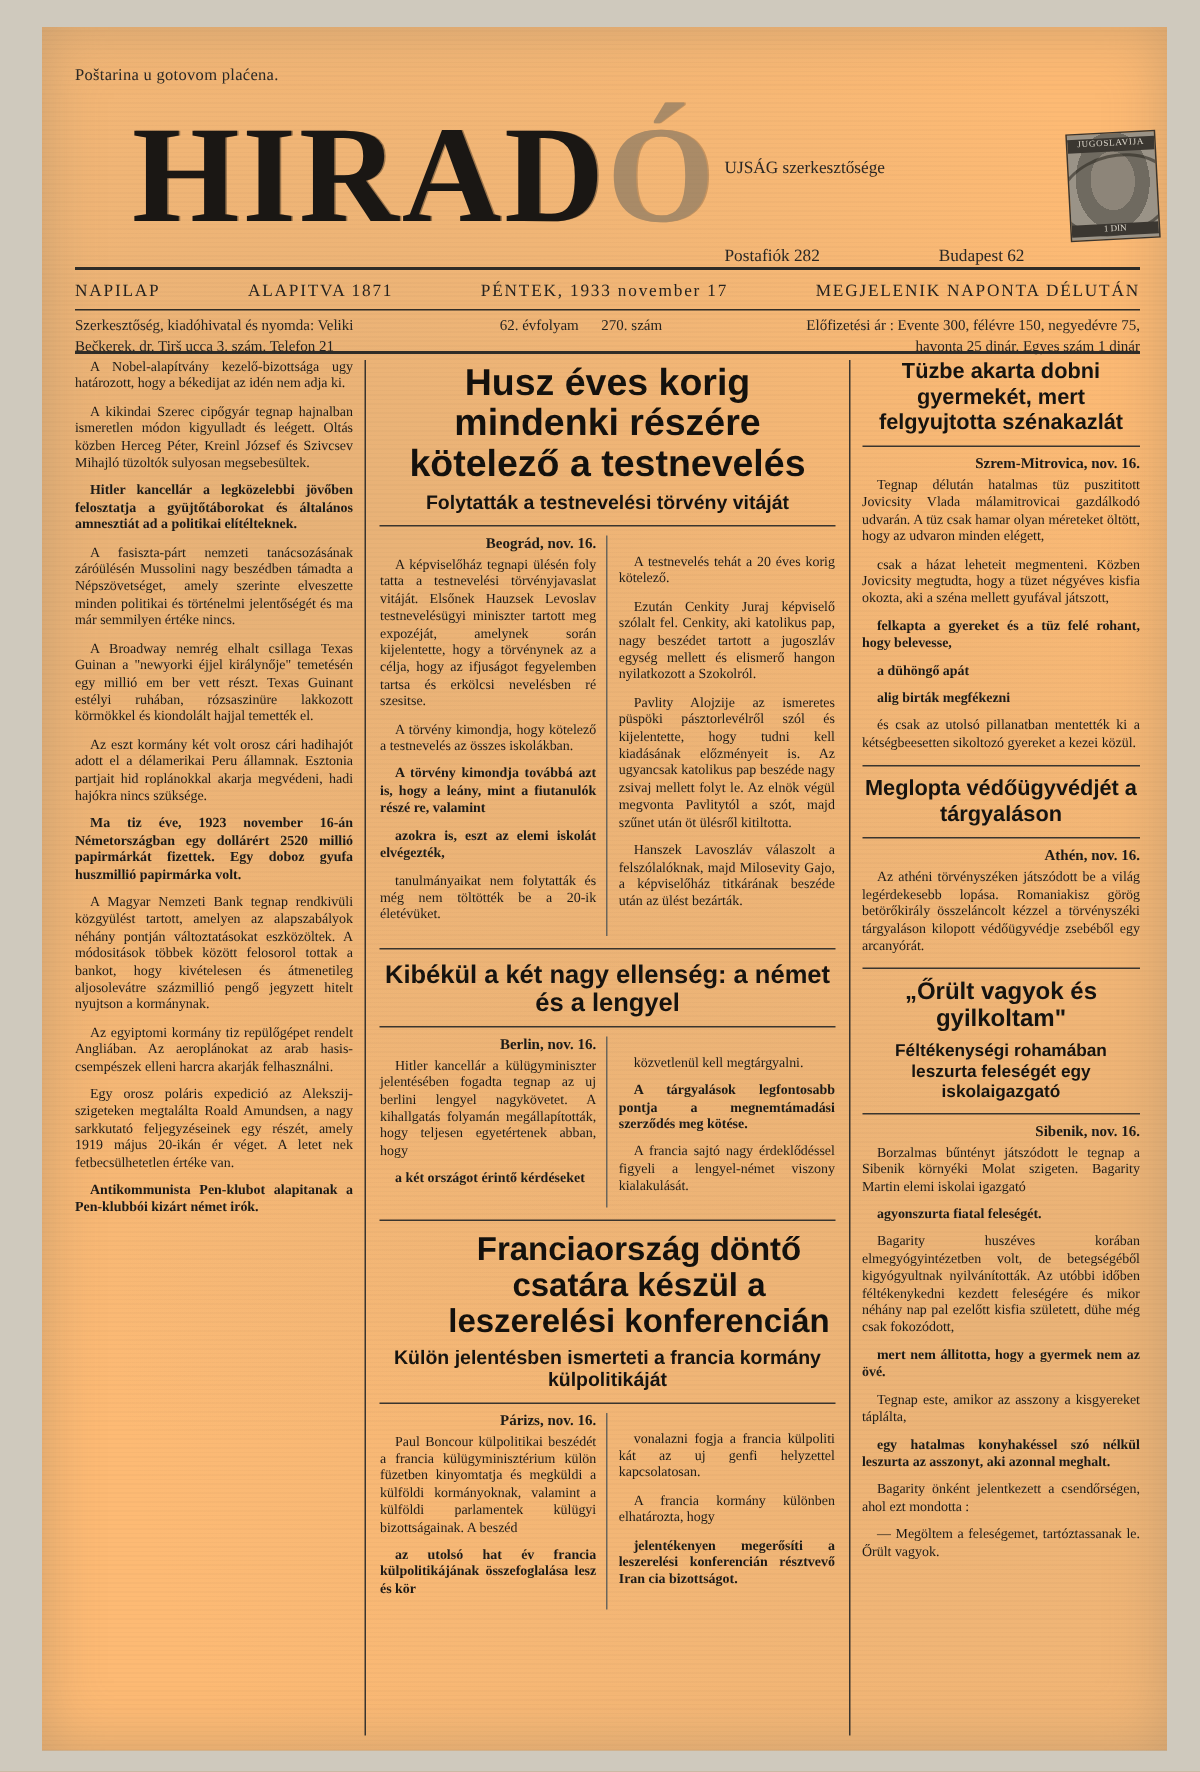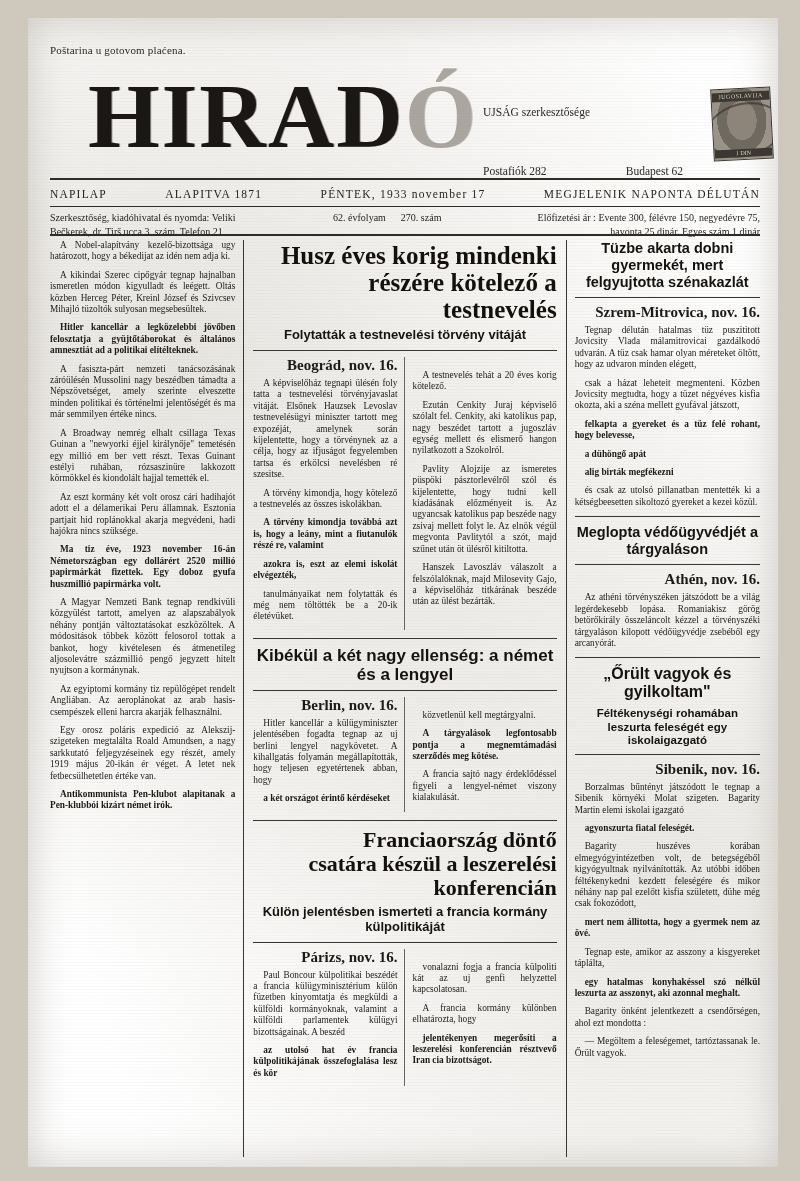--- a/index.html
+++ b/index.html
@@ -7,21 +7,21 @@
   .page{
     position:relative;
     width:800px;height:1181px;
     margin:0 auto;
     background:#cfc9bd;
     overflow:hidden;
   }
   .paper{
     position:absolute;
     left:28px;top:18px;right:22px;bottom:14px;
-    background:#ffffff;
+    background:#fdba74;
     box-shadow:inset 0 0 40px rgba(120,112,96,.35);
   }
   
   .paper:before{
     content:"";position:absolute;inset:0;
     background:
       repeating-linear-gradient(0deg, rgba(0,0,0,.018) 0 1px, rgba(255,255,255,0) 1px 3px),
       radial-gradient(circle at 20% 30%, rgba(160,150,130,.25), transparent 60%),
       radial-gradient(circle at 85% 75%, rgba(160,150,130,.22), transparent 55%);
     pointer-events:none;
@@ -107,39 +107,39 @@
     color:#1d1a16;
     text-indent:10px;
     font-family:"Liberation Serif", serif;
   }
   p.body.b{font-weight:bold;}
   .hl-l{
     font-weight:bold;font-size:17px;line-height:19px;text-align:center;
     color:#16130f;margin:4px 0 6px 0;font-family:Liberation Sans, sans-serif;
   }
   .hl-xl{
-    font-weight:bold;font-size:25px;line-height:27px;text-align:right;
-    color:#14110d;margin:2px 0 4px 0;font-family:Liberation Serif, serif;
+    font-weight:bold;font-size:25px;line-height:27px;text-align:center;
+    color:#14110d;margin:2px 0 4px 0;font-family:Liberation Sans, sans-serif;
   }
   .hl-sub{
     font-weight:bold;font-size:13px;line-height:15px;text-align:center;
     color:#16130f;margin:2px 0 8px 0;font-family:"Liberation Sans", sans-serif;
   }
   .hl-r{
     font-weight:bold;font-size:14.5px;line-height:17px;text-align:center;
     color:#16130f;margin:0 0 6px 0;font-family:Liberation Sans, sans-serif;
   }
   .dline{height:1px;background:#3a352e;margin:8px 0 7px 0;}
   .dline.thin{margin:6px 0;}
   .subcols{display:flex;}
   .subcols .sc{width:50%;}
   .subcols .sc:first-child{padding-right:7px;}
   .subcols .sc:last-child{padding-left:7px;border-left:1px solid #6b665c;}
   .dateline{
-    font-weight:bold;font-size:15px;text-align:right;margin:0 0 4px 0;color:#1d1a16;
+    font-weight:bold;font-size:10px;text-align:right;margin:0 0 4px 0;color:#1d1a16;
   }
 </style>
 </head>
 <body>
 
 <div class="page">
   <div class="paper">
 
     <div class="postarina">Poštarina u gotovom plaćena.</div>
 

